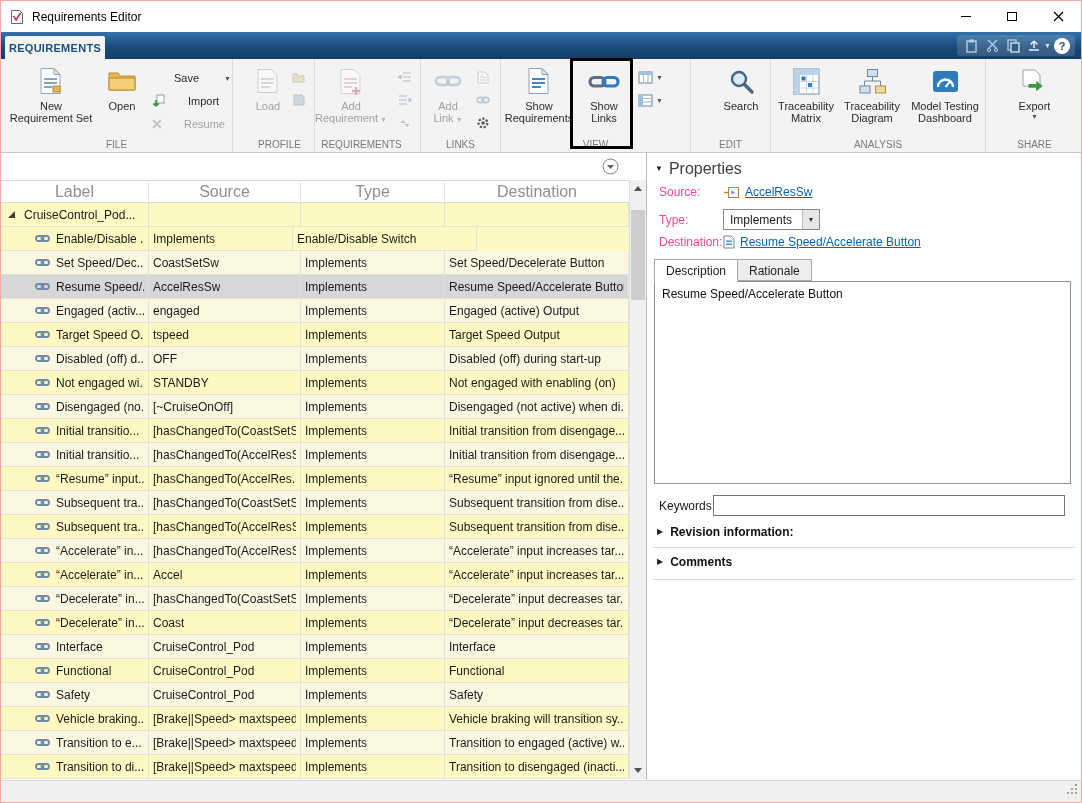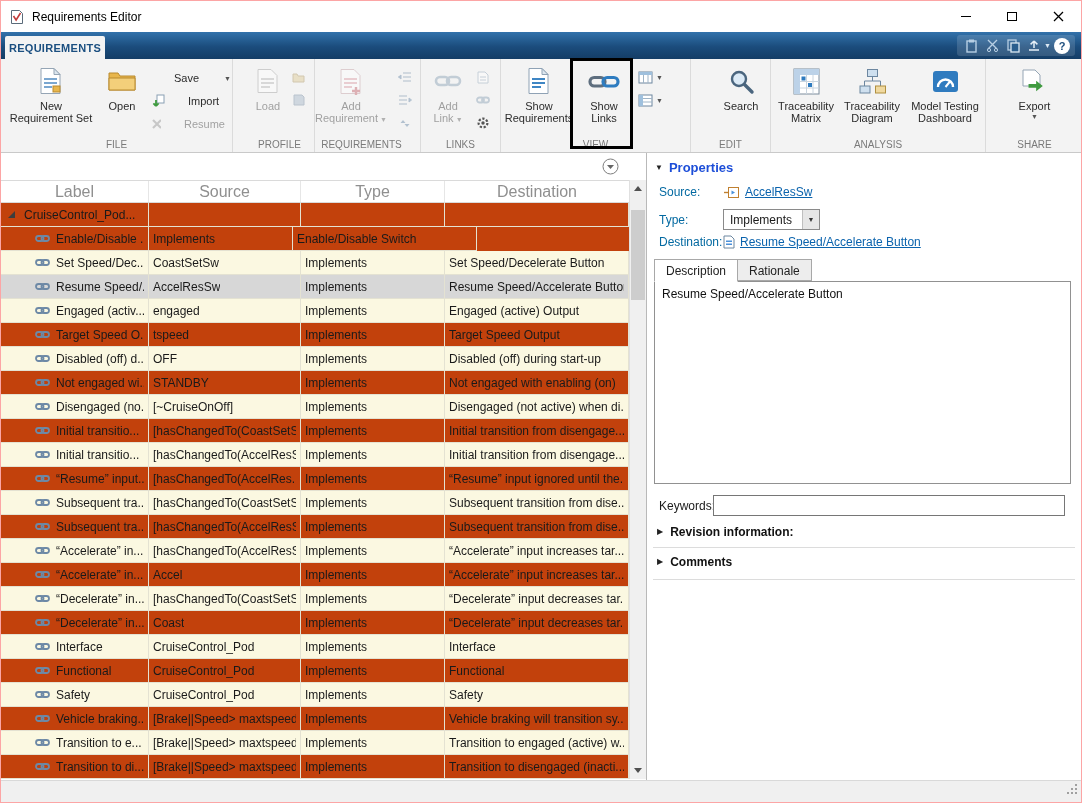--- a/index.html
+++ b/index.html
@@ -43,21 +43,21 @@
 .annotation{position:absolute;left:569px;top:57px;width:63px;height:91px;border:3px solid #000;z-index:40;pointer-events:none}
 
 
 .left-pane{position:absolute;top:152px;left:0;width:646px;bottom:22px;background:#fff;border-right:1px solid #b9b9b9}
 .grid-toolbar{position:absolute;top:0;left:0;right:18px;height:27px;background:#fff}
 .view-options{position:absolute;right:8px;top:4px;width:19px;height:19px;display:flex;align-items:center;justify-content:center}
 .grid-header{position:absolute;top:27px;left:0;width:628px;height:23px;display:flex;border-top:1px solid #dadada;border-bottom:1px solid #dadada;background:#fff}
 .hcell{font-size:16px;color:#8f8f8f;display:flex;align-items:center;justify-content:center;border-right:1px solid #e6e6e6;height:100%}
 .h-label{width:148px}.h-source{width:152px}.h-type{width:144px}.h-dest{width:184px;border-right:none}
 .grid-body{position:absolute;top:50px;left:0;width:628px;height:576px;overflow:hidden;background:#fff}
-.trow{display:flex;height:24px;background:#c2410c}
+.trow{display:flex;height:24px;background:#fef9c3}
 .trow.alt{background:#fbf8e1}
 .trow.selected{background:#d7d7d7}
 .cell{border-right:1px solid #e4e2d2;border-bottom:1px solid #e4e2d2;padding:0 4px;display:flex;align-items:center;overflow:hidden;white-space:nowrap;height:24px;font-size:12px;color:#1a1a1a}
 .c-label{width:148px;padding-left:34px;gap:6px}
 .c-source{width:152px}
 .c-type{width:144px}
 .c-dest{width:184px}
 .root .c-label{padding-left:6px;gap:8px}
 .tree-arrow{display:flex;align-items:center}
 .link-ic{display:flex;align-items:center;flex:0 0 auto}
@@ -65,25 +65,25 @@
 
 
 .vscroll{position:absolute;right:0;top:27px;width:17px;height:599px;background:#f0f0f0;border-left:1px solid #e0e0e0;display:flex;flex-direction:column}
 .sb-btn{height:17px;display:flex;align-items:center;justify-content:center;background:#f0f0f0}
 .sb-track{flex:1;position:relative}
 .sb-thumb{position:absolute;top:13px;left:1px;right:1px;height:90px;background:#cdcdcd}
 
 
 .right-pane{position:absolute;top:152px;left:646px;right:0;bottom:22px;background:#fff;font-size:12px}
 .prop-header{position:absolute;top:7px;left:8px;display:flex;align-items:center;gap:6px}
-.prop-title{font-weight:700;font-size:13px;color:#1d4ed8}
+.prop-title{font-weight:400;font-size:16px;color:#404040}
 .tri{font-size:8px;color:#222;line-height:1}
 .prop-row{position:absolute;left:12px;display:flex;align-items:center;white-space:nowrap}
 .row-source{top:32px}.row-type{top:56px}.row-dest{top:82px}
-.plabel{width:64px;color:#0369a1;flex:0 0 auto}
+.plabel{width:64px;color:#ec4899;flex:0 0 auto}
 .vicon{margin-right:5px;display:flex;align-items:center}
 .plink{color:#0a63ad;text-decoration:underline;cursor:pointer}
 .combo{width:97px;height:21px;border:1px solid #8a8a8a;background:#fff;display:flex;align-items:center;position:relative;padding-left:6px;font-size:12px}
 .combo-arrow{position:absolute;right:0;top:0;width:17px;height:19px;background:#e6e6e6;border-left:1px solid #bfbfbf;display:flex;align-items:center;justify-content:center;font-size:7px;color:#333}
 .ptabs{position:absolute;top:106px;left:7px;display:flex;z-index:2}
 .ptab{height:22px;padding:4px 11px 0;font-size:12px;border:1px solid #a8a8a8;background:#ededed;color:#222}
 .ptab+.ptab{margin-left:-1px}
 .ptab.active{background:#fff;border-bottom:1px solid #fff;height:23px;position:relative;z-index:3}
 .desc-box{position:absolute;top:128px;left:7px;right:10px;height:203px;border:1px solid #919191;background:#fff;padding:5px 7px;font-size:12px;color:#111}
 .kw-row{position:absolute;top:342px;left:12px;right:16px;display:flex;align-items:center}

